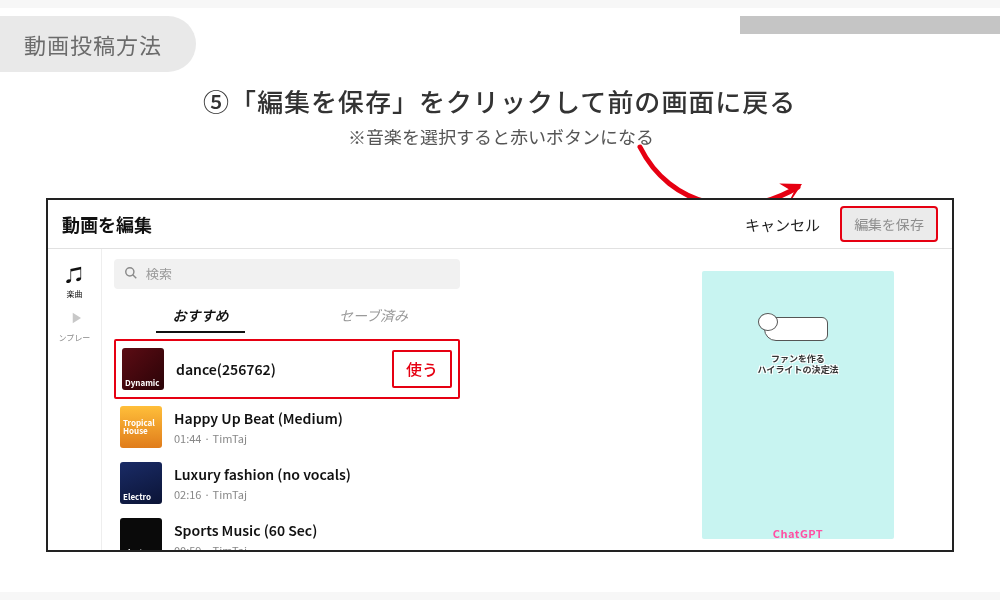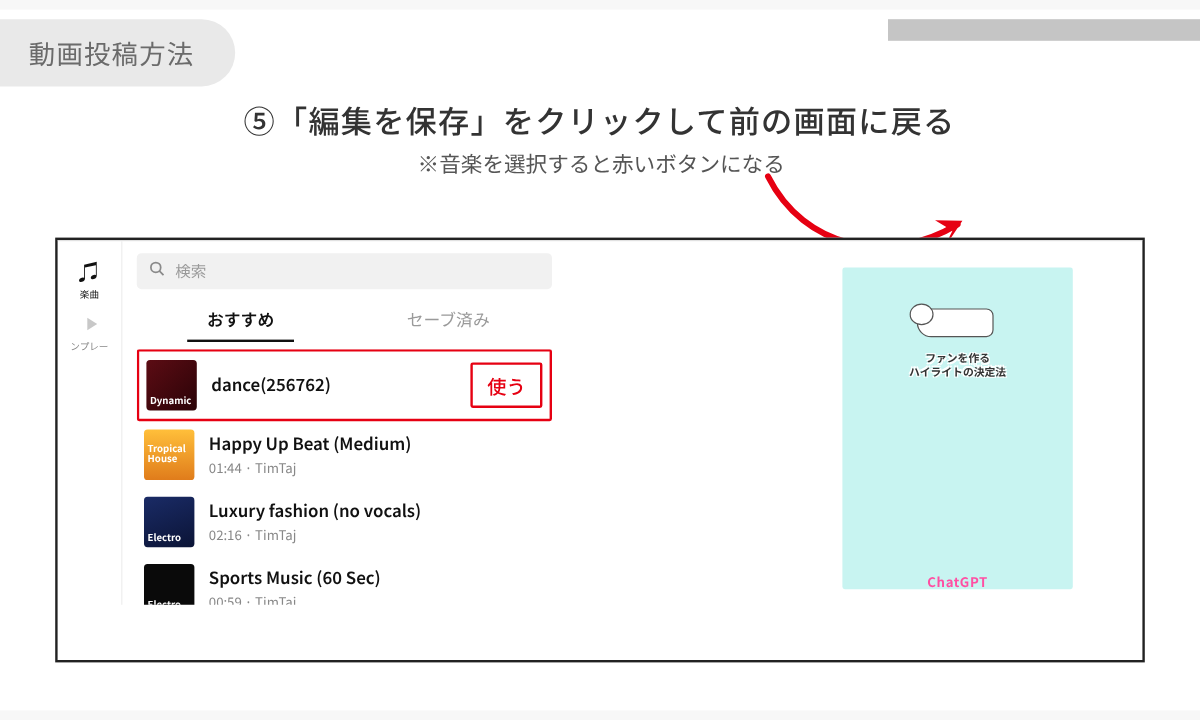--- a/index.html
+++ b/index.html
@@ -170,20 +170,21 @@
     display: flex;
     margin-top: 10px;
   }
   .tab {
     flex: 1;
     text-align: center;
     font-size: 14px;
     padding: 6px 0 8px;
     color: #9a9a9a;
     position: relative;
+    font-style: italic;
   }
   .tab.active {
     color: #111;
     font-weight: 600;
   }
   .tab.active::after {
     content: "";
     position: absolute;
     bottom: 0; left: 42px; right: 42px;
     height: 2px;
@@ -247,21 +248,21 @@
     right: 58px;
     width: 192px;
     height: 268px;
     background: #c8f4f1;
     border-radius: 2px;
     overflow: hidden;
     display: flex;
     flex-direction: column;
     align-items: center;
     justify-content: flex-start;
-    padding-top: 24px;
+    padding-top: 36px;
   }
   .preview-cat {
     width: 80px; height: 42px;
     position: relative;
   }
   .cat-body {
     width: 64px; height: 24px;
     background: #fff;
     border: 1.5px solid #555;
     border-radius: 12px 6px 6px 12px;
@@ -314,20 +315,27 @@
 
 <div class="arrow-wrap">
   <svg width="200" height="90" viewBox="0 0 200 90">
     <path d="M 10 5 C 40 65, 110 80, 168 45" fill="none" stroke="#e60012" stroke-width="5" stroke-linecap="round"></path>
     <path d="M 172 42 L 150 36 L 162 48 L 150 62 Z" fill="#e60012" transform="rotate(-14 172 42)"></path>
   </svg>
 </div>
 
 <div class="app-frame">
 
+  <div class="app-header">
+    <div class="app-title">動画を編集</div>
+    <div class="app-header-right">
+      <span class="cancel-text">キャンセル</span>
+      <span class="save-btn">編集を保存</span>
+    </div>
+  </div>
 
   <div class="app-body">
 
     <div class="left-rail">
       <div class="rail-item active">
         <span class="rail-icon">♫</span>
         <span>楽曲</span>
       </div>
       <div class="rail-item">
         <span class="rail-icon template">

